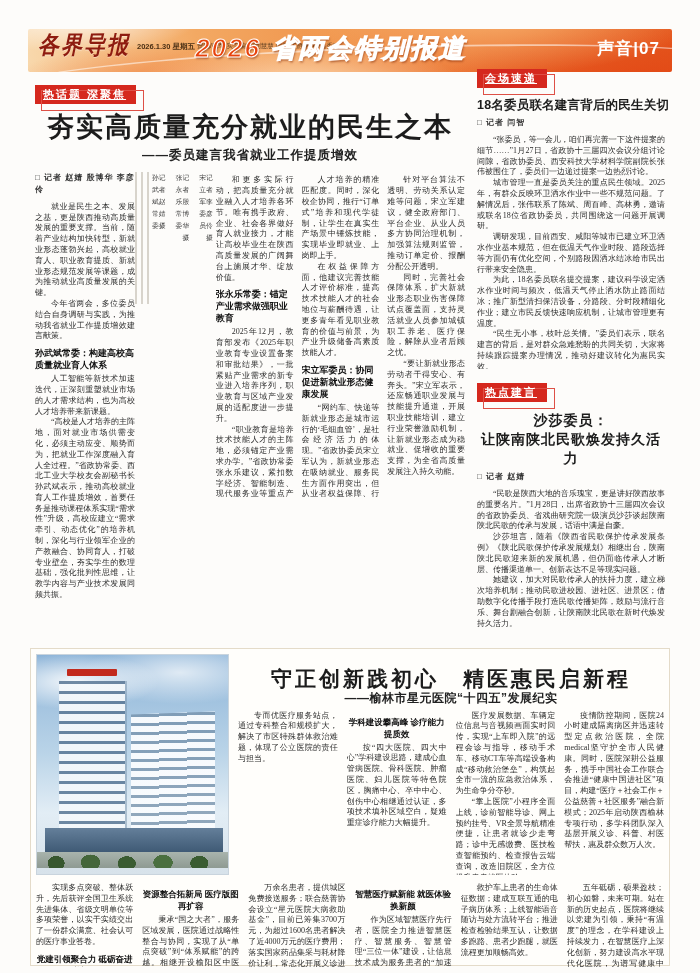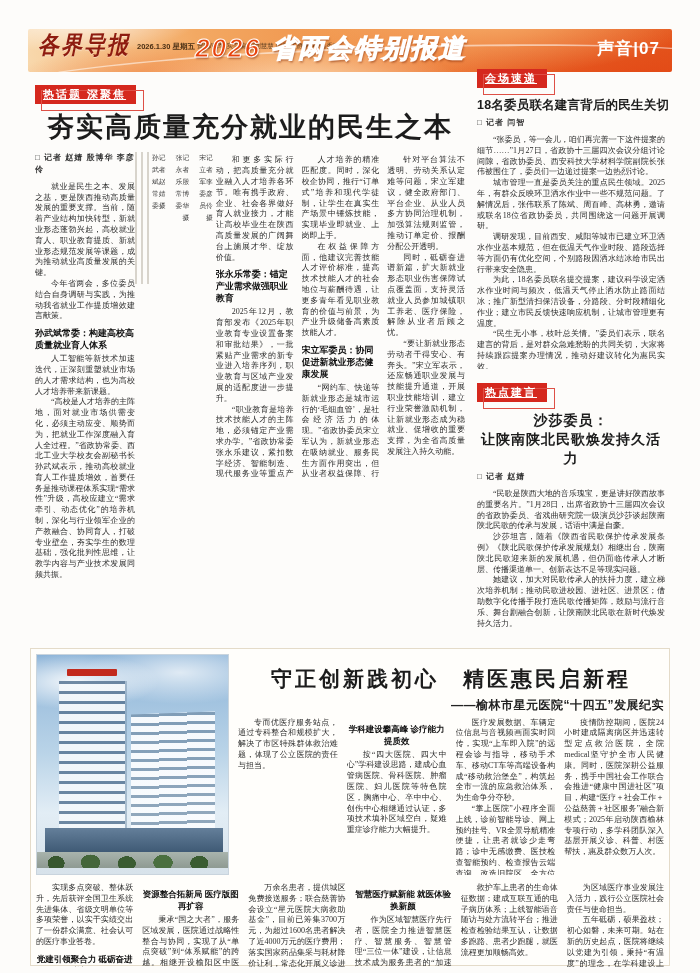--- a/index.html
+++ b/index.html
@@ -120,21 +120,21 @@
   .hospital-sign{position:absolute;left:30px;top:14px;width:50px;height:7px;background:#c22a1d;border-radius:1px;}
   .bushes{position:absolute;left:0;bottom:6px;width:100%;height:16px;
     background:radial-gradient(14px 12px at 10% 70%, #37572e 60%, transparent 61%),
       radial-gradient(16px 13px at 28% 65%, #44663a 60%, transparent 61%),
       radial-gradient(15px 12px at 47% 72%, #3a5c31 60%, transparent 61%),
       radial-gradient(16px 13px at 66% 66%, #4a6f3f 60%, transparent 61%),
       radial-gradient(15px 12px at 85% 70%, #3a5c31 60%, transparent 61%),
       linear-gradient(#a9b4ad,#8e9a92);}
   .ad-right{flex:1;display:flex;flex-direction:column;overflow:hidden;}
   .ad-title{margin-top:12px;font:900 21px/1.2 var(--sans);color:var(--ink);text-align:center;letter-spacing:3px;}
-  .ad-deck{margin:7px 0 5px;font:700 12px/1.2 var(--sans);color:#222;text-align:right;letter-spacing:.5px;}
+  .ad-deck{margin:0 0 5px;font:700 12px/1.2 var(--sans);color:#222;text-align:center;letter-spacing:.5px;}
   .ad-cols{display:flex;gap:9px;flex:1;overflow:hidden;}
   .ad-cols .col,.ad-bottom .col{flex:1;overflow:hidden;}
   .ad .sub{text-align:center;font-size:8.5px;}
   .ad-bottom{display:flex;gap:9px;height:84px;margin-top:8px;overflow:hidden;}
 </style>
 </head>
 <body>
 
 <div class="page">
 
@@ -147,20 +147,21 @@
         <span class="mast-staff">责编/张军  实习编辑/刘慧慧  组版/王静  校对/吕委涵</span>
       </span>
     </div>
     <div class="banner-title">2026 省两会特别报道</div>
     <div class="page-label">声音|07</div>
   </header>
 
   <section class="main-left">
     <span class="tag">热话题 深聚焦</span>
     <h1 class="main-headline">夯实高质量充分就业的民生之本</h1>
+    <div class="main-deck">——委员建言我省就业工作提质增效</div>
 
     <div class="article-row">
       <div class="col1">
         <div class="byline">□ 记者 赵婧 殷博华 李彦伶</div>
         <div>
             <p class="para">就业是民生之本、发展之基，更是陕西推动高质量发展的重要支撑。当前，随着产业结构加快转型，新就业形态蓬勃兴起，高校就业育人、职业教育提质、新就业形态规范发展等课题，成为推动就业高质量发展的关键。</p>
             <p class="para">今年省两会，多位委员结合自身调研与实践，为推动我省就业工作提质增效建言献策。</p>
             <h4 class="sub">孙武斌常委：构建高校高质量就业育人体系</h4>
             <p class="para">人工智能等新技术加速迭代，正深刻重塑就业市场的人才需求结构，也为高校人才培养带来新课题。</p>
             <p class="para">“高校是人才培养的主阵地，面对就业市场供需变化，必须主动应变、顺势而为，把就业工作深度融入育人全过程。”省政协常委、西北工业大学校友会副秘书长孙武斌表示，推动高校就业育人工作提质增效，首要任务是推动课程体系实现“需求性”升级，高校应建立“需求牵引、动态优化”的培养机制，深化与行业领军企业的产教融合、协同育人，打破专业壁垒，夯实学生的数理基础，强化批判性思维，让教学内容与产业技术发展同频共振。</p>
@@ -221,21 +222,21 @@
               <p class="para">张永乐还建议，坚持以赛促学、以赛促教，采用先进制造、新兴服务等产业真实项目，打造匠心课程，促进优质资源和优质师资向实训项目汇聚，提升……</p>
             </div>
           <div class="col">
               <p class="para">人才培养的精准匹配度。同时，深化校企协同，推行“订单式”培养和现代学徒制，让学生在真实生产场景中锤炼技能，实现毕业即就业、上岗即上手。</p>
               <p class="para">在权益保障方面，他建议完善技能人才评价标准，提高技术技能人才的社会地位与薪酬待遇，让更多青年看见职业教育的价值与前景，为产业升级储备高素质技能人才。</p>
               <h4 class="sub">宋立军委员：协同促进新就业形态健康发展</h4>
               <p class="para">“网约车、快递等新就业形态是城市运行的‘毛细血管’，是社会经济活力的体现。”省政协委员宋立军认为，新就业形态在吸纳就业、服务民生方面作用突出，但从业者权益保障、行业规范治理等问题亟待破解。</p>
             </div>
           <div class="col">
               <p class="para">针对平台算法不透明、劳动关系认定难等问题，宋立军建议，健全政府部门、平台企业、从业人员多方协同治理机制，加强算法规则监管，推动订单定价、报酬分配公开透明。</p>
-              <p class="para">同时，砥砺奋进谱新篇，扩大新就业形态职业伤害保障试点覆盖面，支持灵活就业人员参加城镇职工养老、医疗保险，解除从业者后顾之忧。</p>
+              <p class="para">同时，完善社会保障体系，扩大新就业形态职业伤害保障试点覆盖面，支持灵活就业人员参加城镇职工养老、医疗保险，解除从业者后顾之忧。</p>
               <p class="para">“要让新就业形态劳动者干得安心、有奔头。”宋立军表示，还应畅通职业发展与技能提升通道，开展职业技能培训，建立行业荣誉激励机制，让新就业形态成为稳就业、促增收的重要支撑，为全省高质量发展注入持久动能。</p>
             </div>
         </div>
       </div>
     </div>
   </section>
 
   <aside class="right-col">
     <span class="tag">会场速递</span>
     <h3 class="venue-head">18名委员联名建言背后的民生关切</h3>
@@ -306,19 +307,18 @@
           <p class="para">万余名患者，提供城区免费接送服务；联合慈善协会设立“星元医院大病救助基金”，目前已筹集3700万元，为超过1600名患者解决了近4000万元的医疗费用；落实国家药品集采与耗材降价让利，常态化开展义诊进社区、健康讲座等惠民活动。</p>
         </div>
       <div class="col">
           <h4 class="sub">智慧医疗赋新能 就医体验换新颜</h4>
           <p class="para">作为区域智慧医疗先行者，医院全力推进智慧医疗、智慧服务、智慧管理“三位一体”建设，让信息技术成为服务患者的“加速器”，在全市率先启动5G智慧医疗系统，实时传输……</p>
         </div>
       <div class="col">
           <p class="para">救护车上患者的生命体征数据；建成互联互通的电子病历体系；上线智能语音随访与处方流转平台；推进检查检验结果互认，让数据多跑路、患者少跑腿，就医流程更加顺畅高效。</p>
         </div>
       <div class="col">
-          <p class="para">为区域医疗事业发展注入活力，践行公立医院社会责任与使命担当。</p>
           <p class="para">五年砥砺，硕果盈枝；初心如磐，未来可期。站在新的历史起点，医院将继续以党建为引领，秉持“有温度”的理念，在学科建设上持续发力，在智慧医疗上深化创新，努力建设高水平现代化医院，为谱写健康中国、健康榆林的壮丽篇章贡献更大的“星元力量”。</p>
         </div>
     </div>
   </section>
 
 </div>
 
 </body></html>

